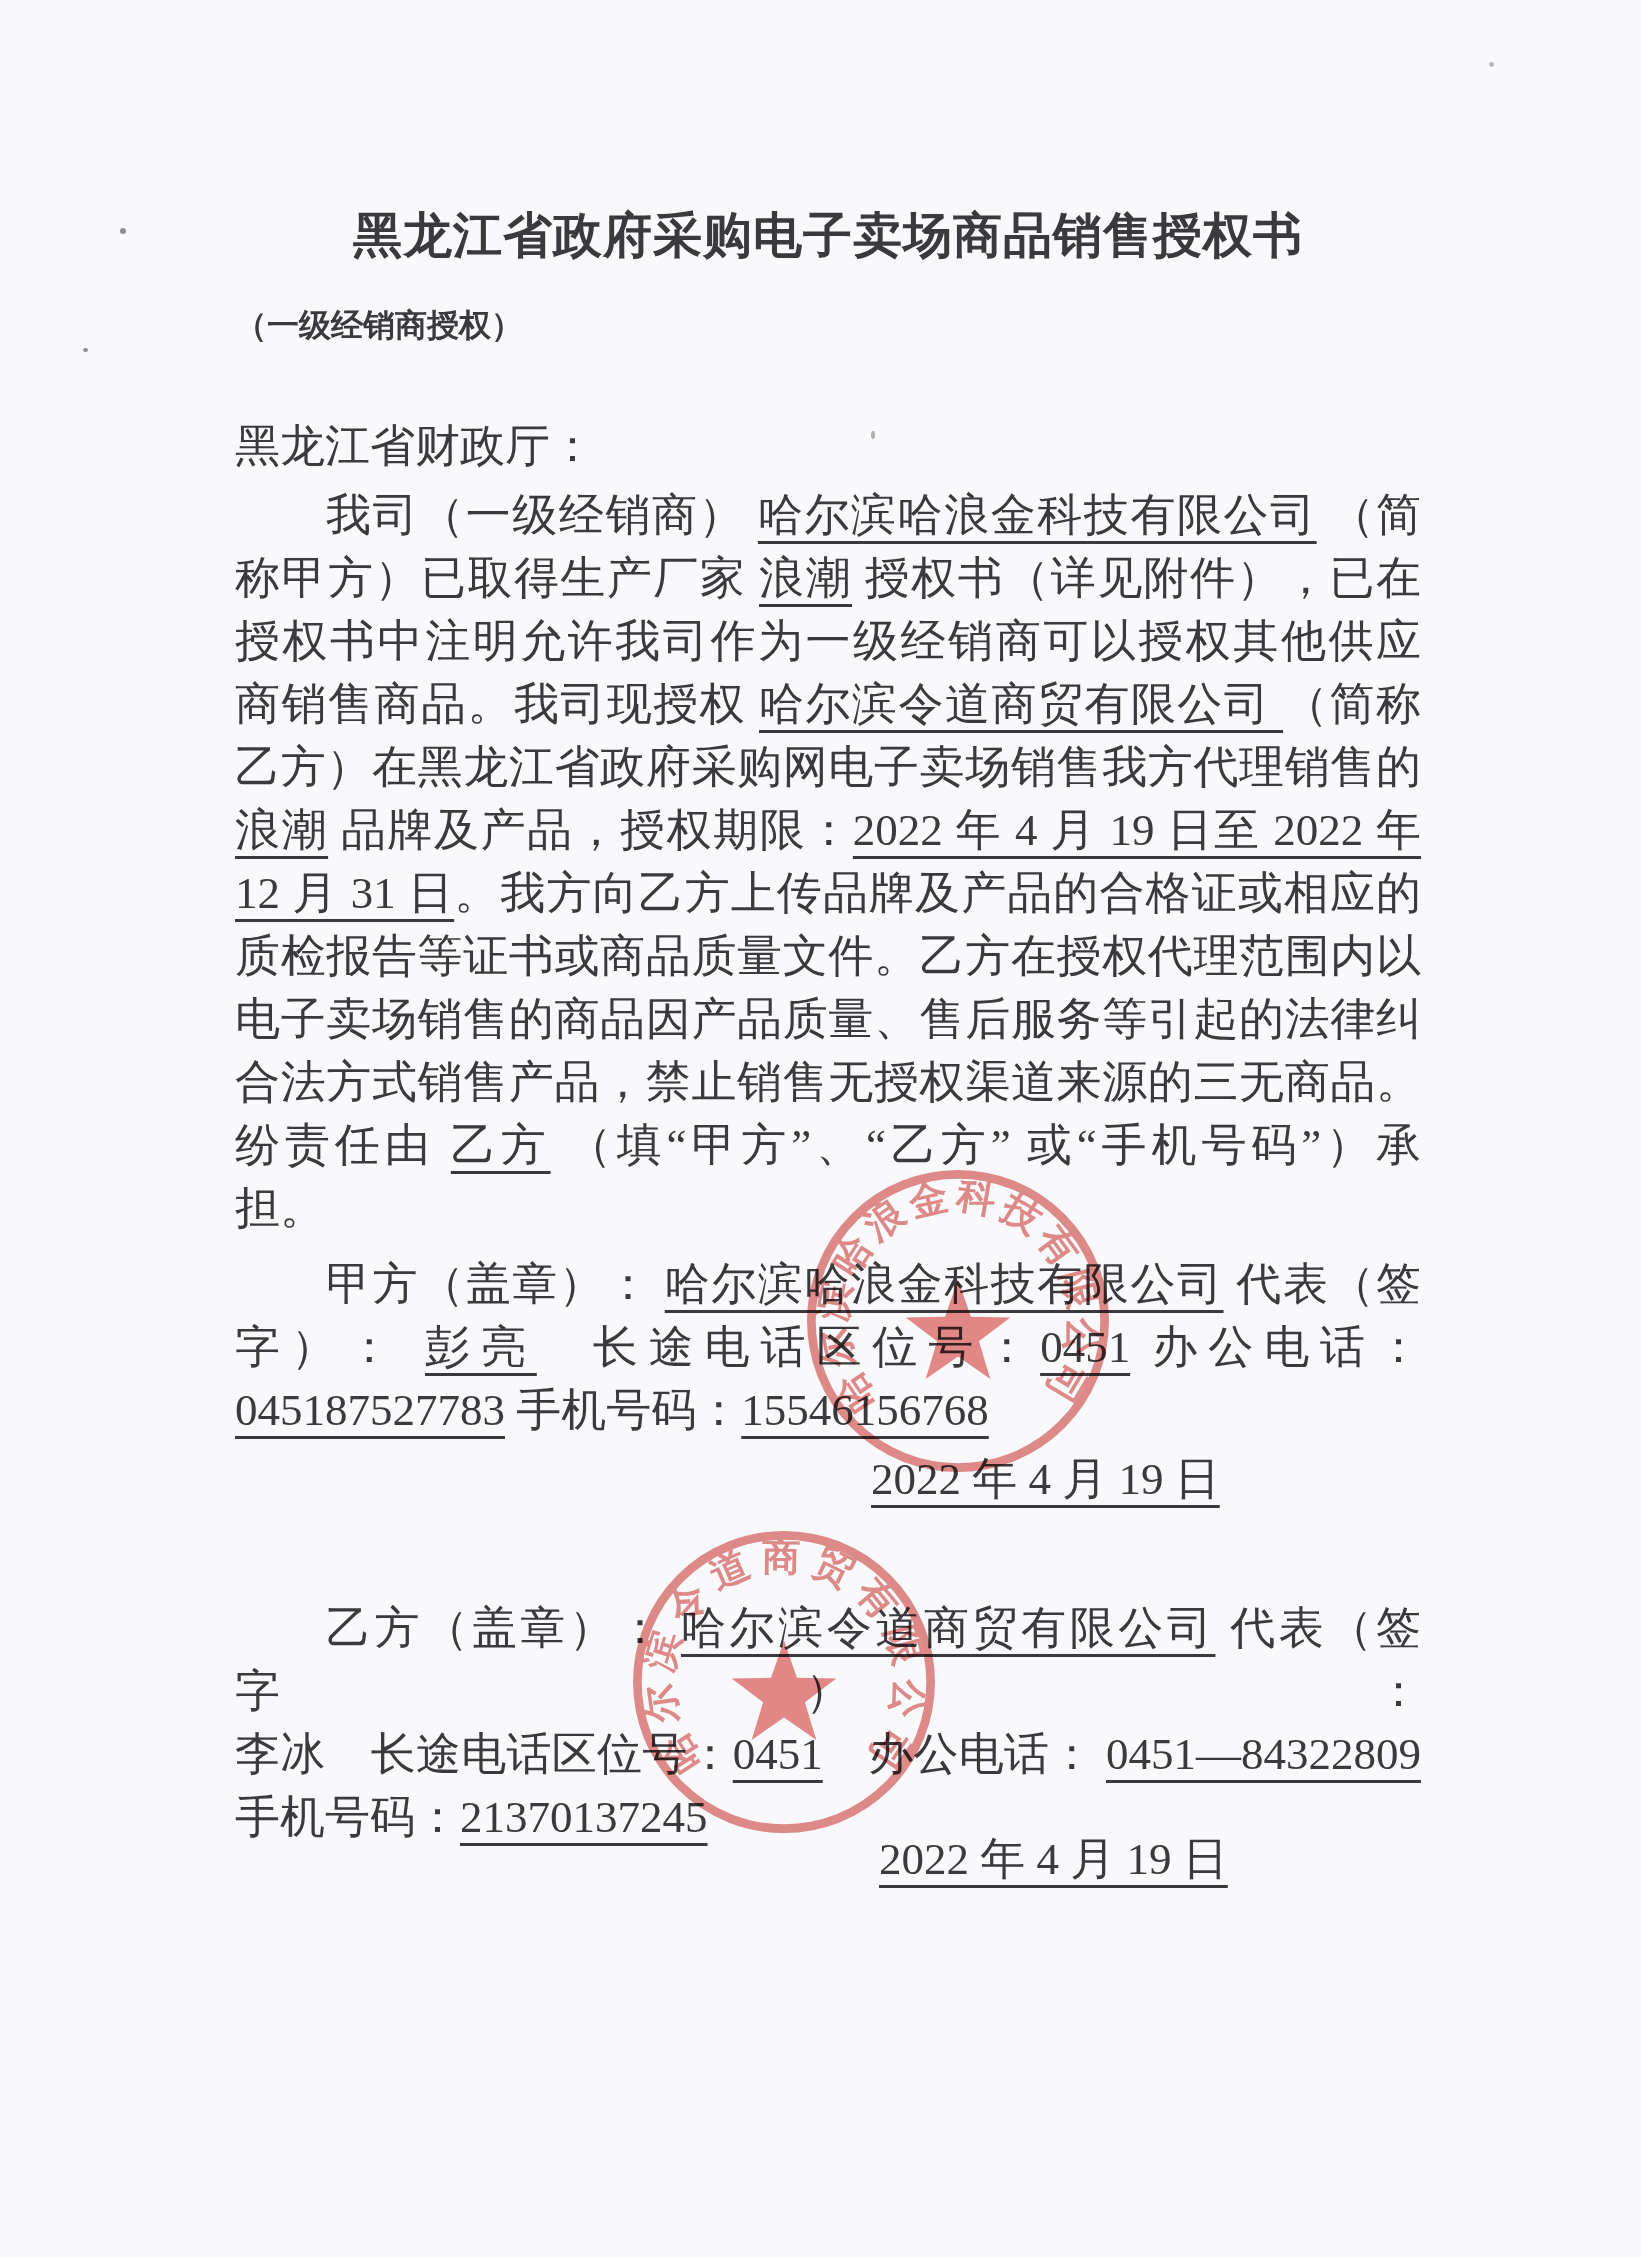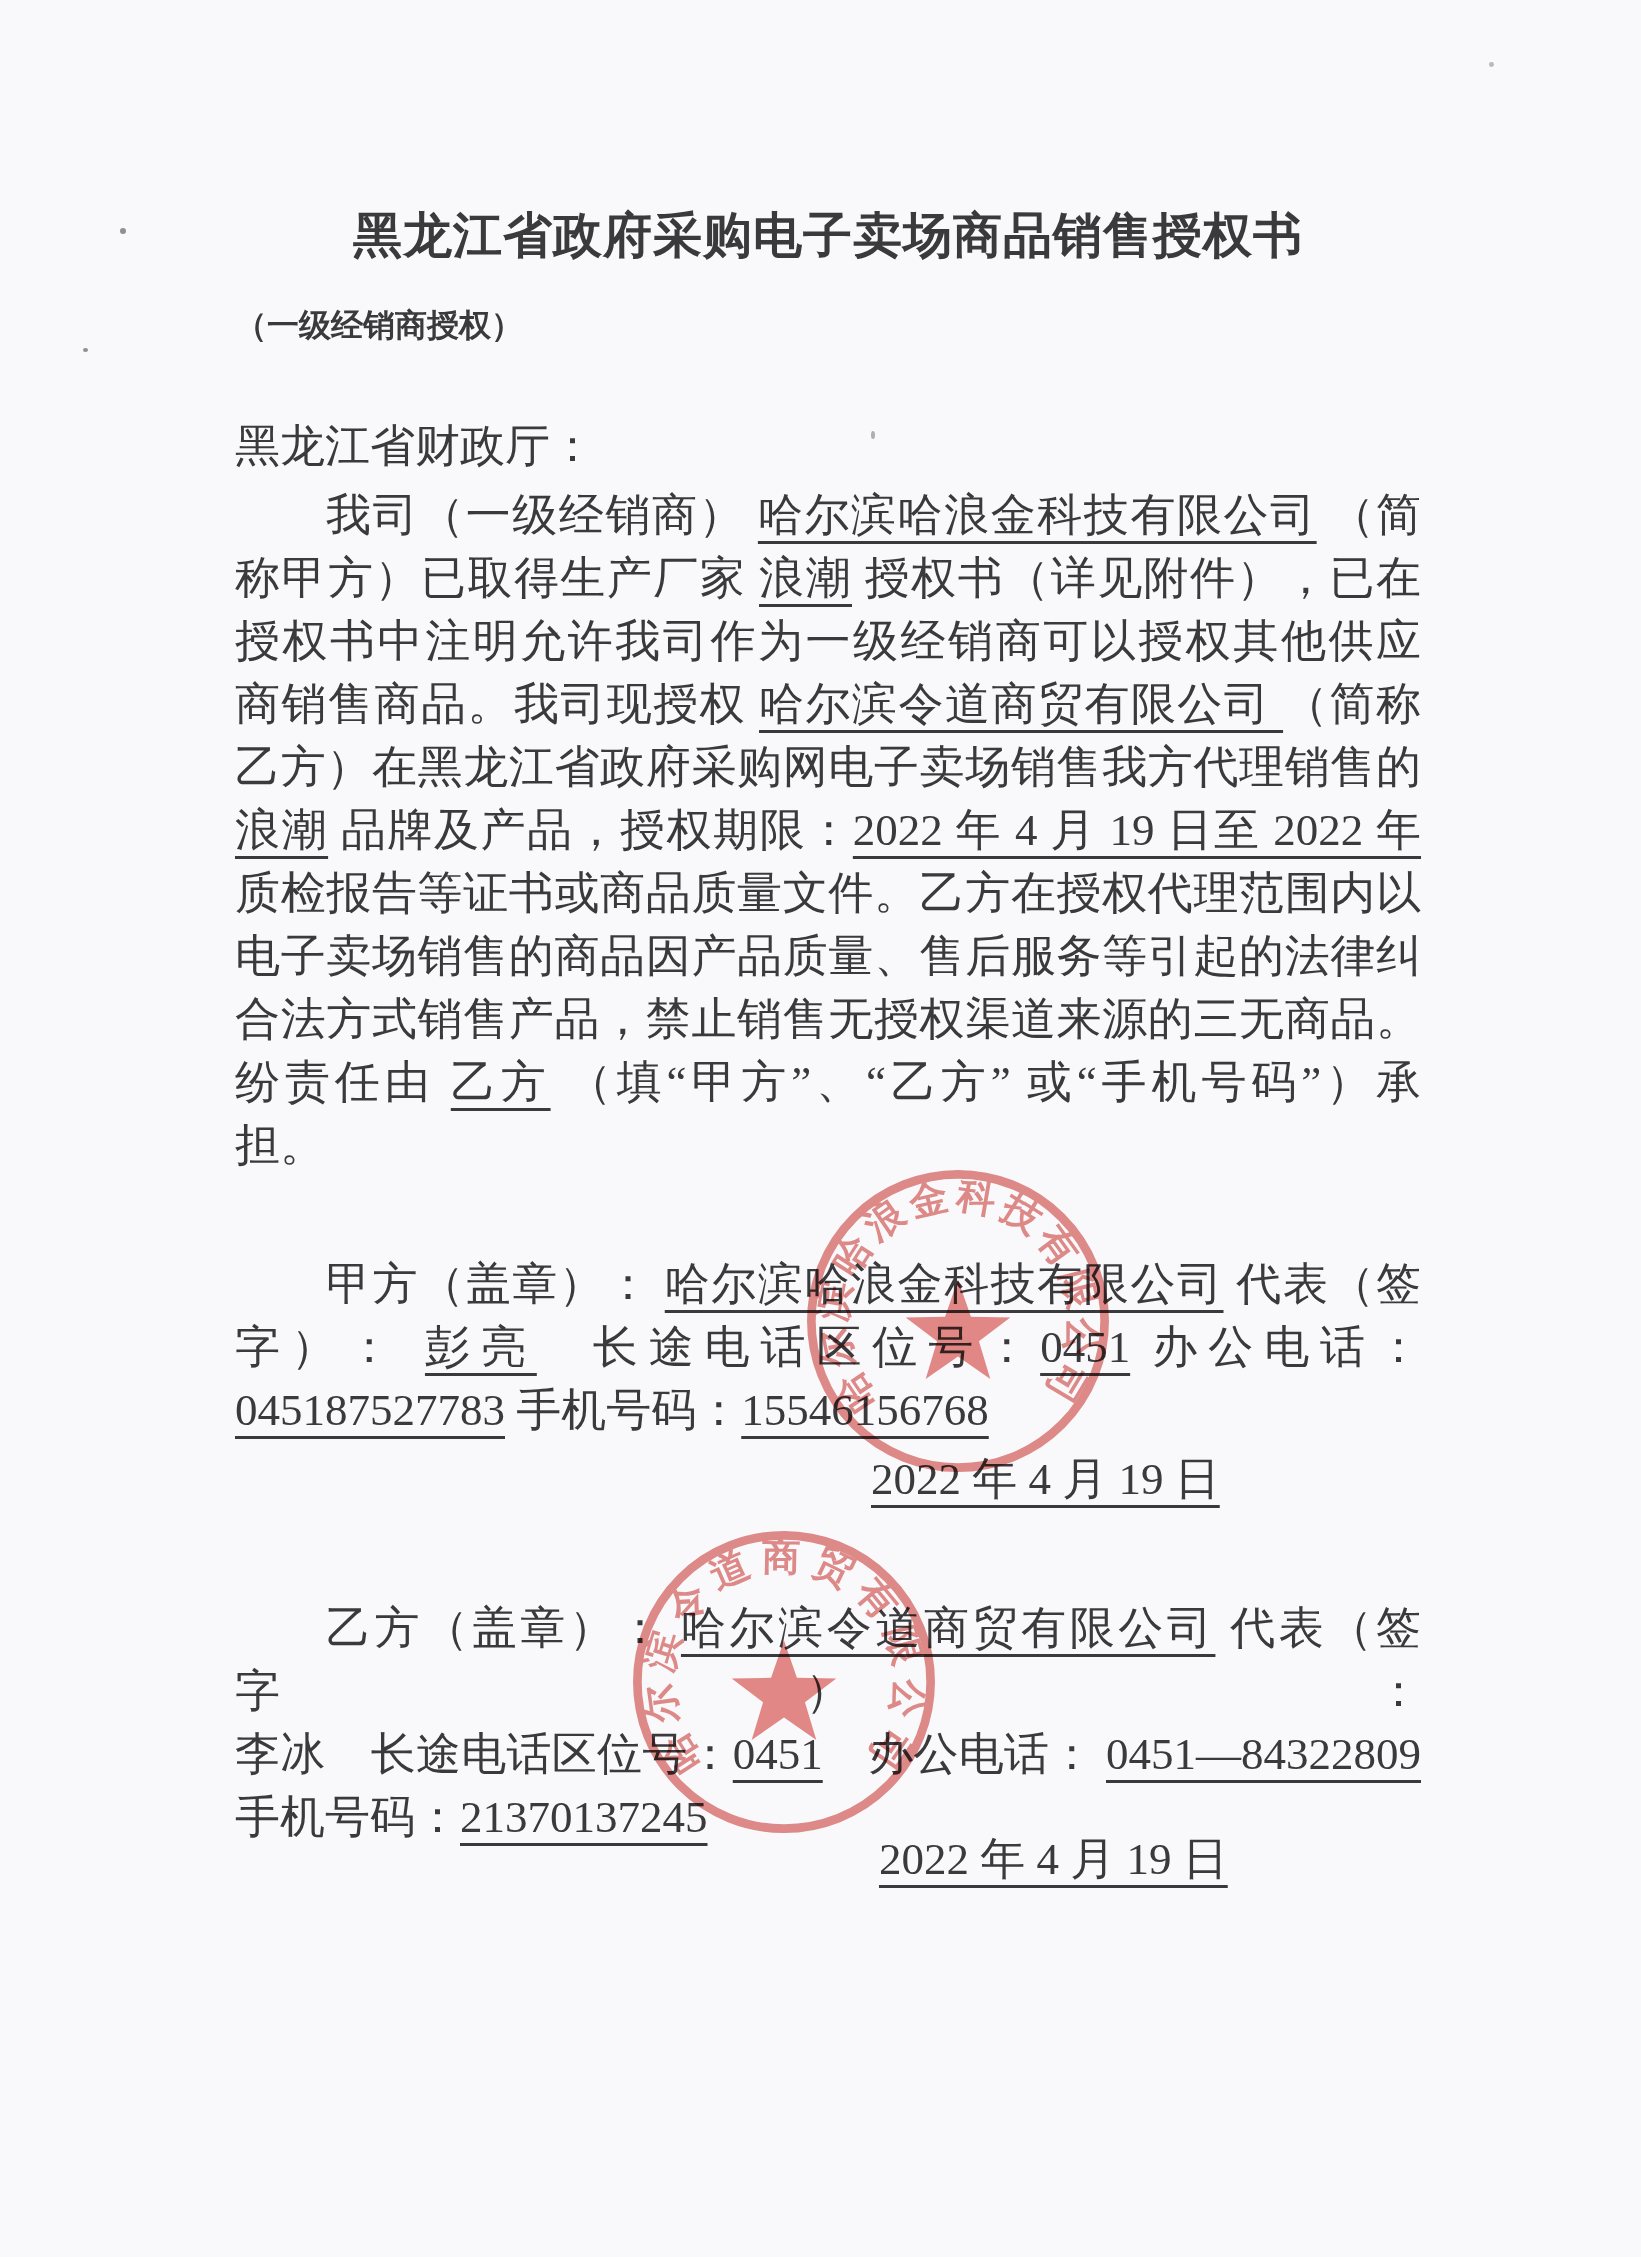--- a/index.html
+++ b/index.html
@@ -73,20 +73,21 @@
   <div class="subtitle">（一级经销商授权）</div>
   <div class="salutation">黑龙江省财政厅：</div>
 
   <div class="para" id="para-main">
       <div class="line ind"><span>我司（一级经销商） </span><span class="u">哈尔滨哈浪金科技有限公司</span><span> （简</span></div>
       <div class="line"><span>称甲方）已取得生产厂家 </span><span class="u">浪潮</span><span> 授权书（详见附件），已在</span></div>
       <div class="line"><span>授权书中注明允许我司作为一级经销商可以授权其他供应</span></div>
       <div class="line"><span>商销售商品。我司现授权 </span><span class="u">哈尔滨令道商贸有限公司 </span><span>（简称</span></div>
       <div class="line"><span>乙方）在黑龙江省政府采购网电子卖场销售我方代理销售的</span></div>
       <div class="line"><span class="u">浪潮</span><span> 品牌及产品，授权期限：</span><span class="u">2022 年 4 月 19 日至 2022 年</span></div>
+      <div class="line"><span class="u">12 月 31 日</span><span>。我方向乙方上传品牌及产品的合格证或相应的</span></div>
       <div class="line"><span>质检报告等证书或商品质量文件。乙方在授权代理范围内以</span></div>
       <div class="line"><span>电子卖场销售的商品因产品质量、售后服务等引起的法律纠</span></div>
       <div class="line"><span>合法方式销售产品，禁止销售无授权渠道来源的三无商品。</span></div>
       <div class="line"><span>纷责任由 </span><span class="u">乙方</span><span> （填“甲方”、“乙方” 或“手机号码”）承</span></div>
       <div class="line noj"><span>担。</span></div>
     </div>
 
   <div class="para" id="para-party-a">
       <div class="line ind"><span>甲方（盖章）： </span><span class="u">哈尔滨哈浪金科技有限公司</span><span> 代表（签</span></div>
       <div class="line"><span>字）： </span><span class="u">彭亮</span><span>　长途电话区位号：</span><span class="u">0451</span><span> 办公电话：</span></div>

